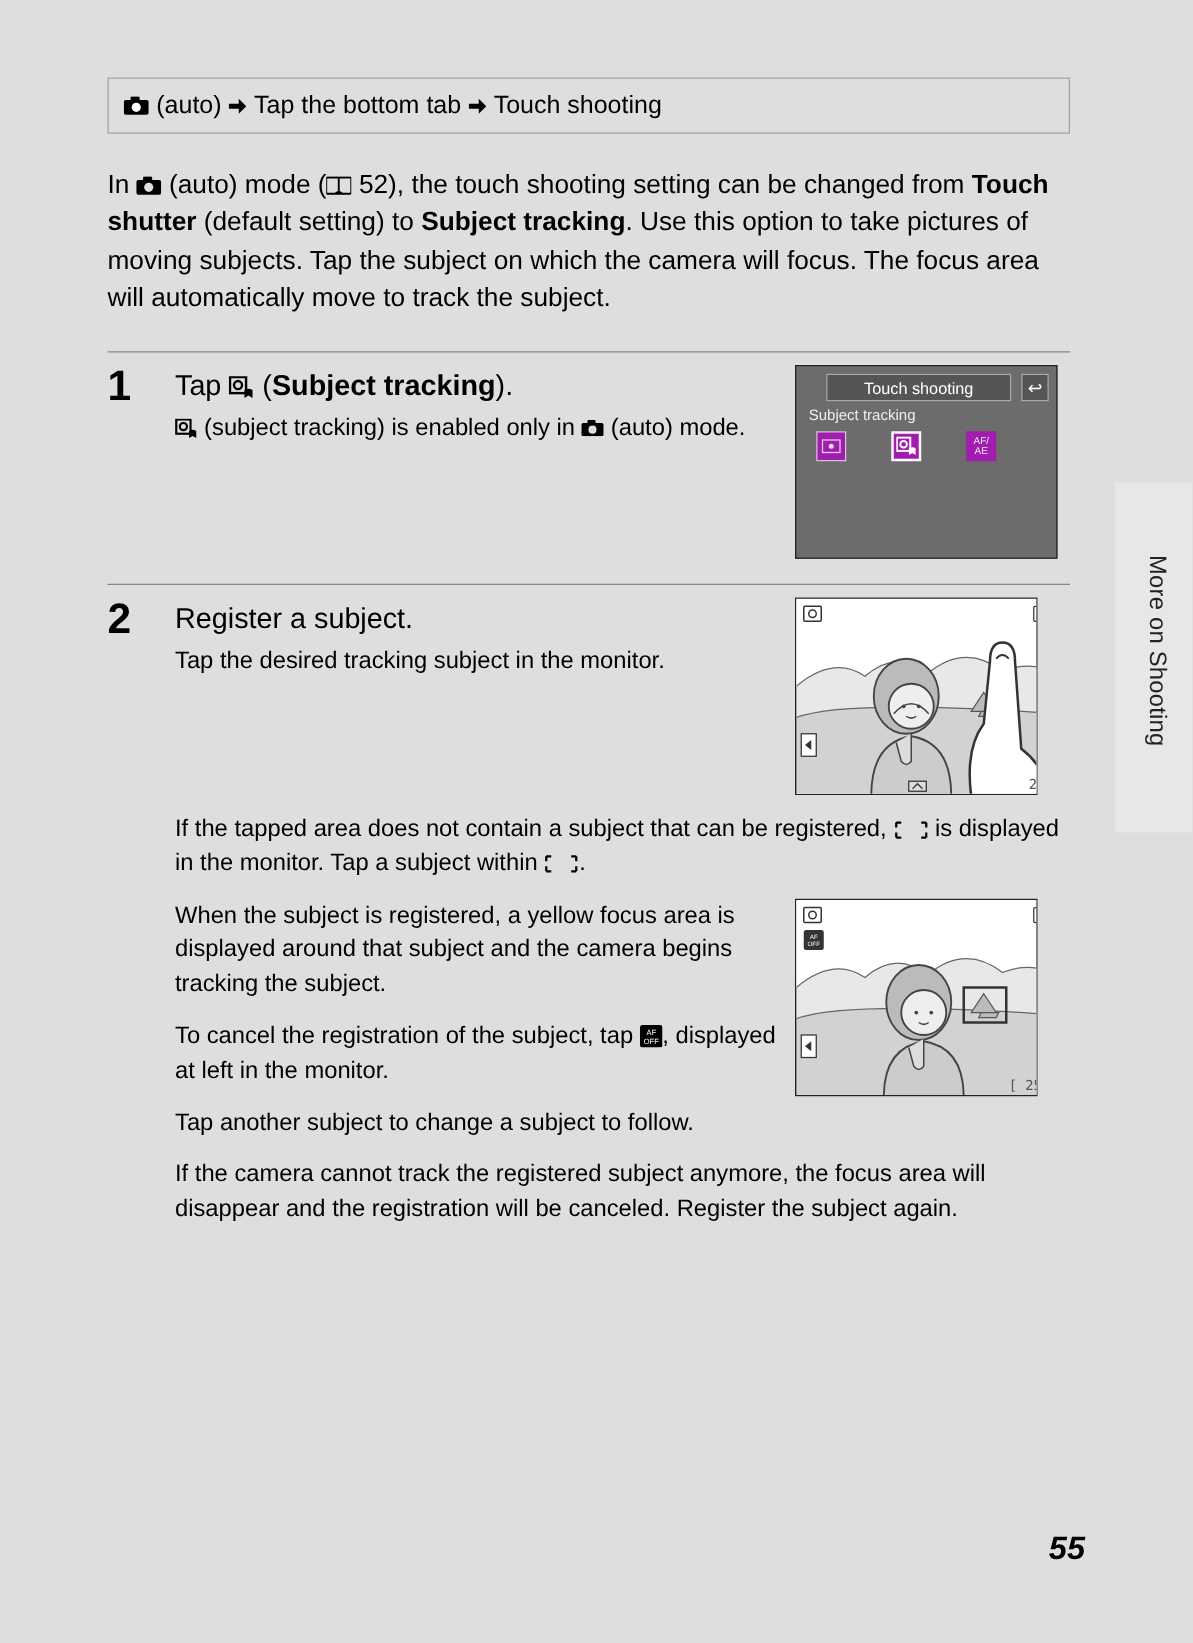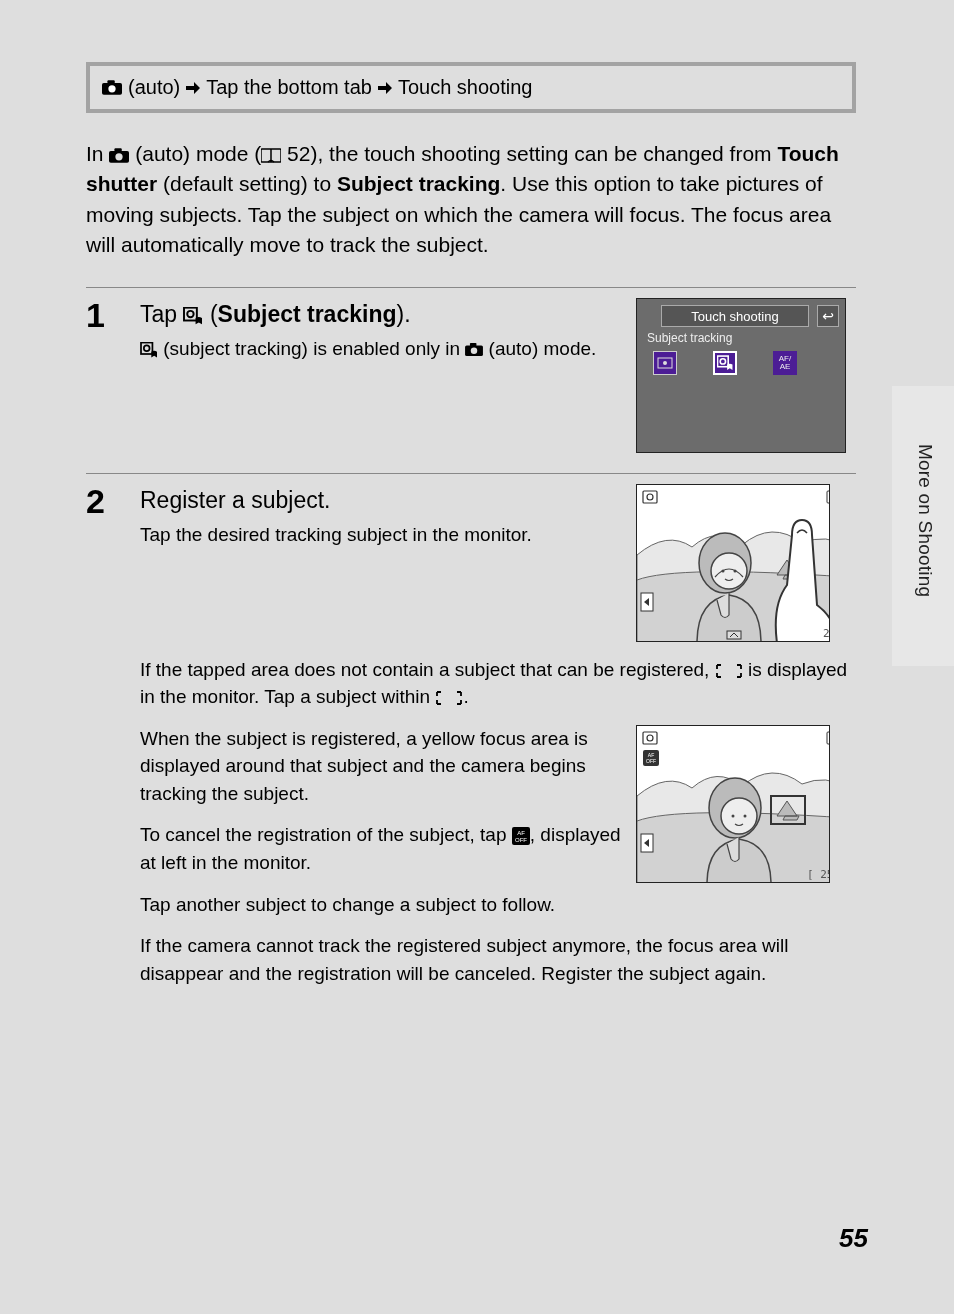--- a/index.html
+++ b/index.html
@@ -3,40 +3,40 @@
 <meta charset="utf-8">
 <style>
   * { box-sizing: border-box; margin: 0; padding: 0; }
   html, body { width: 954px; height: 1314px; background: #dedede; font-family: "Segoe UI", "Myriad Pro", Arial, sans-serif; color: #000; }
   .page { position: relative; width: 954px; height: 1314px; background: #dedede; }
   .content { position: absolute; left: 86px; top: 62px; width: 770px; }
   .sideTab { position: absolute; right: 0; top: 386px; width: 62px; height: 280px; background: #e7e7e7; }
   .sideTabBox { position: absolute; right: 18px; top: 444px; font-size: 19px; writing-mode: vertical-rl; text-orientation: mixed; letter-spacing: 0.2px; color: #222; }
   .runningHead { text-align: right; font-size: 20px; color: #222; margin-bottom: 34px; letter-spacing: 0.2px; }
   h1.sectionTitle { font-size: 28px; font-weight: 700; letter-spacing: 0.2px; margin-bottom: 14px; display: flex; align-items: center; gap: 10px; }
-  .navBox { border: 4px solid #a3a3a3; padding: 10px 12px; font-size: 20px; margin-bottom: 26px; display: flex; align-items: center; gap: 6px; flex-wrap: wrap; }
+  .navBox { border: 1px solid #a3a3a3; padding: 10px 12px; font-size: 20px; margin-bottom: 26px; display: flex; align-items: center; gap: 6px; flex-wrap: wrap; }
   .intro { font-size: 21px; line-height: 1.45; margin-bottom: 26px; }
   .intro .bold { font-weight: 700; }
   .stepWrap { border-top: 1px solid #888; padding-top: 10px; margin-top: 6px; }
   .stepRow { display: flex; gap: 14px; }
   .stepNum { font-size: 34px; font-weight: 700; width: 40px; flex-shrink: 0; line-height: 1; }
   .stepBody { flex: 1; font-size: 21px; line-height: 1.44; }
   .stepHead { font-size: 23px; margin-bottom: 4px; }
   .stepHeadBold { font-weight: 700; }
   .stepNote { font-size: 19px; line-height: 1.45; margin-top: 2px; }
   .bulletList { font-size: 19px; line-height: 1.45; margin-top: 4px; padding-left: 14px; }
   .bulletList li { list-style: none; text-indent: -14px; padding-left: 0; margin-bottom: 2px; }
   .bulletList li::before { content: "- "; }
   .stepRight { width: 220px; flex-shrink: 0; margin-left: 10px; }
   .screenMenu { width: 210px; height: 155px; background:#6c6c6c; border:1px solid #222; position: relative; }
   .menuHdr { position:absolute; top:6px; left:24px; right:36px; height:22px; background:#555; color:#fff; font-size:13px; text-align:center; line-height:22px; border:1px solid #aaa; }
   .menuBack { position:absolute; top:6px; right:6px; width:22px; height:22px; background:#555; border:1px solid #aaa; color:#fff; font-size:14px; text-align:center; line-height:20px; }
   .menuSub { position:absolute; top:32px; left:10px; color:#eee; font-size:12px; }
   .menuRow { position:absolute; top:50px; left:10px; right:10px; height:28px; display:flex; gap:36px; align-items:center; padding-left:6px; }
-  .menuIcon { width:24px; height:24px; border:1px solid #ccc; background:#4c1d95; display:flex; align-items:center; justify-content:center; color:#eee; font-size:11px; }
+  .menuIcon { width:24px; height:24px; border:1px solid #ccc; background:#a21caf; display:flex; align-items:center; justify-content:center; color:#eee; font-size:11px; }
   .menuIcon.sel { border:2.5px solid #fff; }
   .screenPhoto { width: 194px; height: 158px; position: relative; background:#fff; border:1px solid #222; overflow:hidden; }
   .para { font-size: 19px; line-height: 1.45; margin-top: 14px; }
   .secondPhotoWrap { display:flex; gap:1px; margin-top:14px; }
   .secondPhotoText { flex:1; font-size:19px; line-height:1.45; }
   .pageNum { position:absolute; right:86px; bottom:60px; font-size:26px; font-style:italic;font-weight:bold; }
   svg { display: inline-block; vertical-align: middle; }
   .stepSection1 { min-height: 186px; }
   .stepSection2 { margin-top: 0px; }
   .flexTop { display:flex; gap:10px; }

